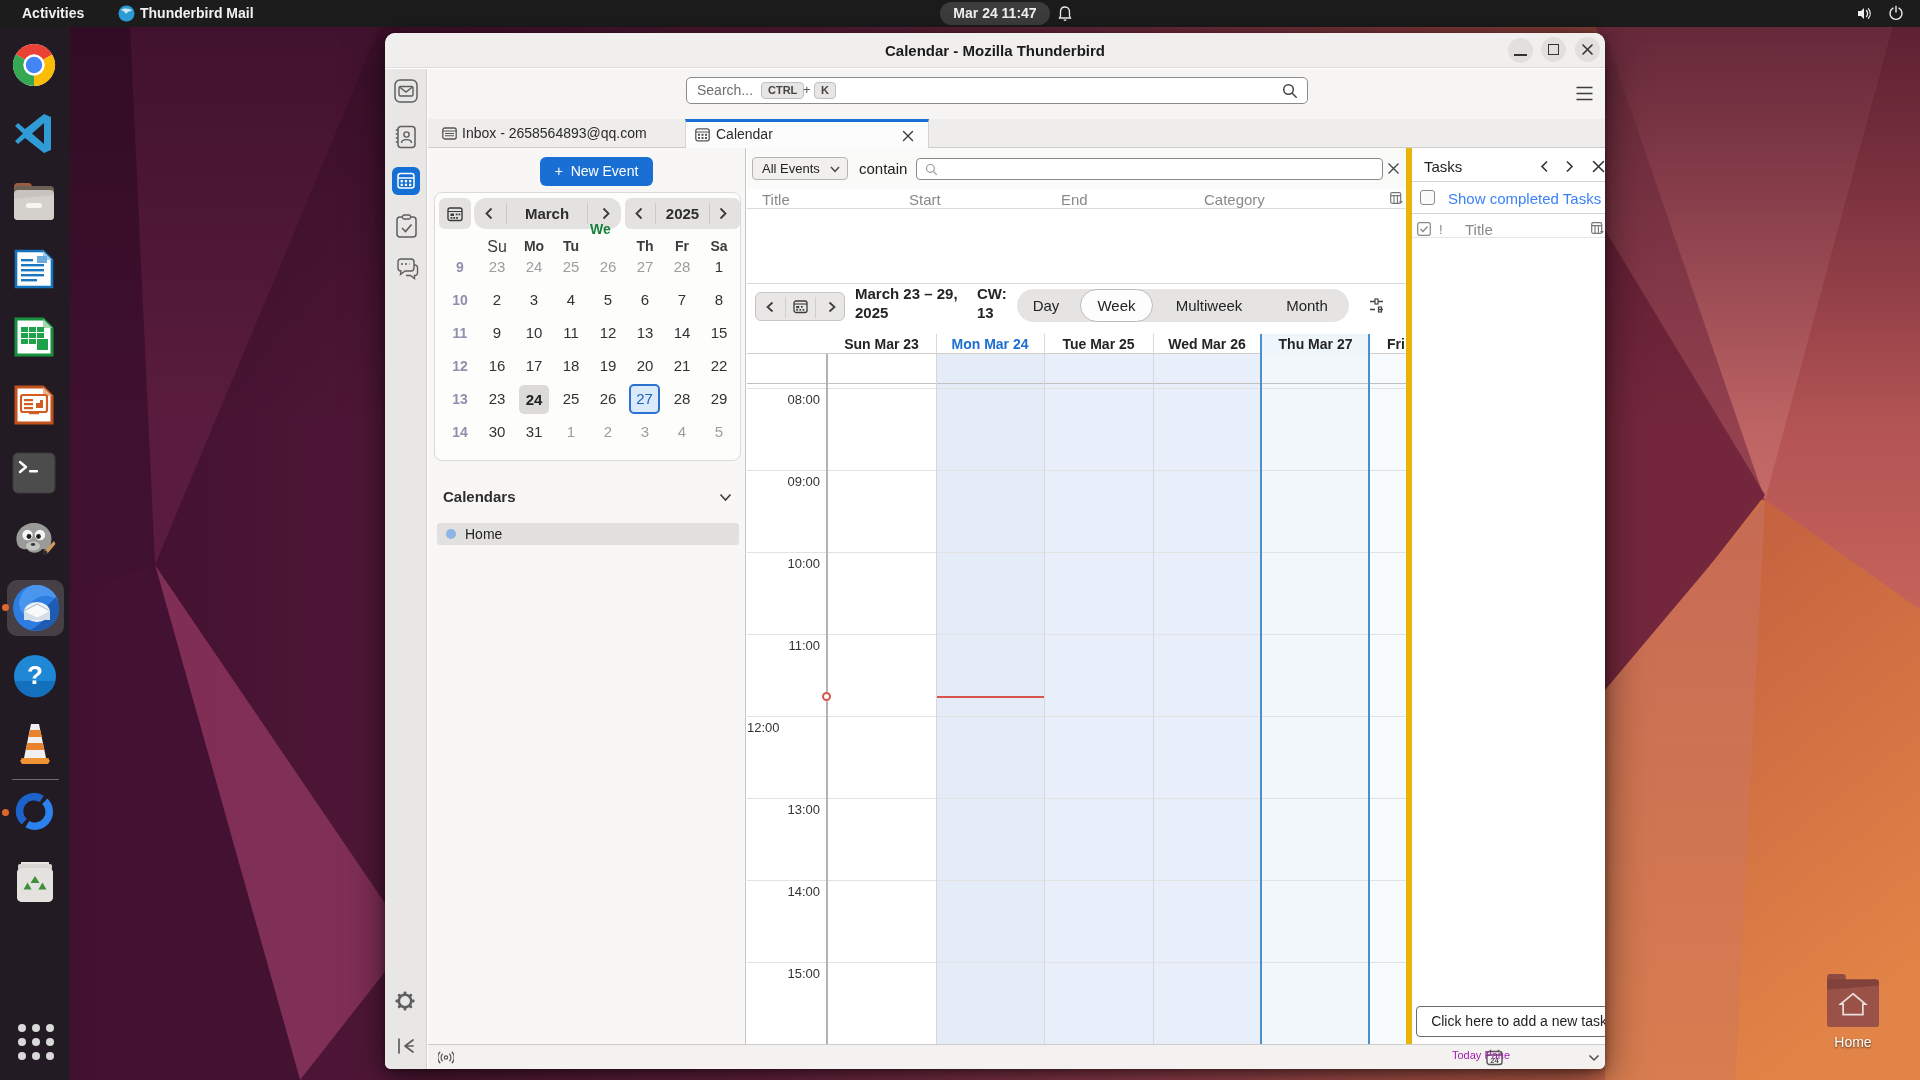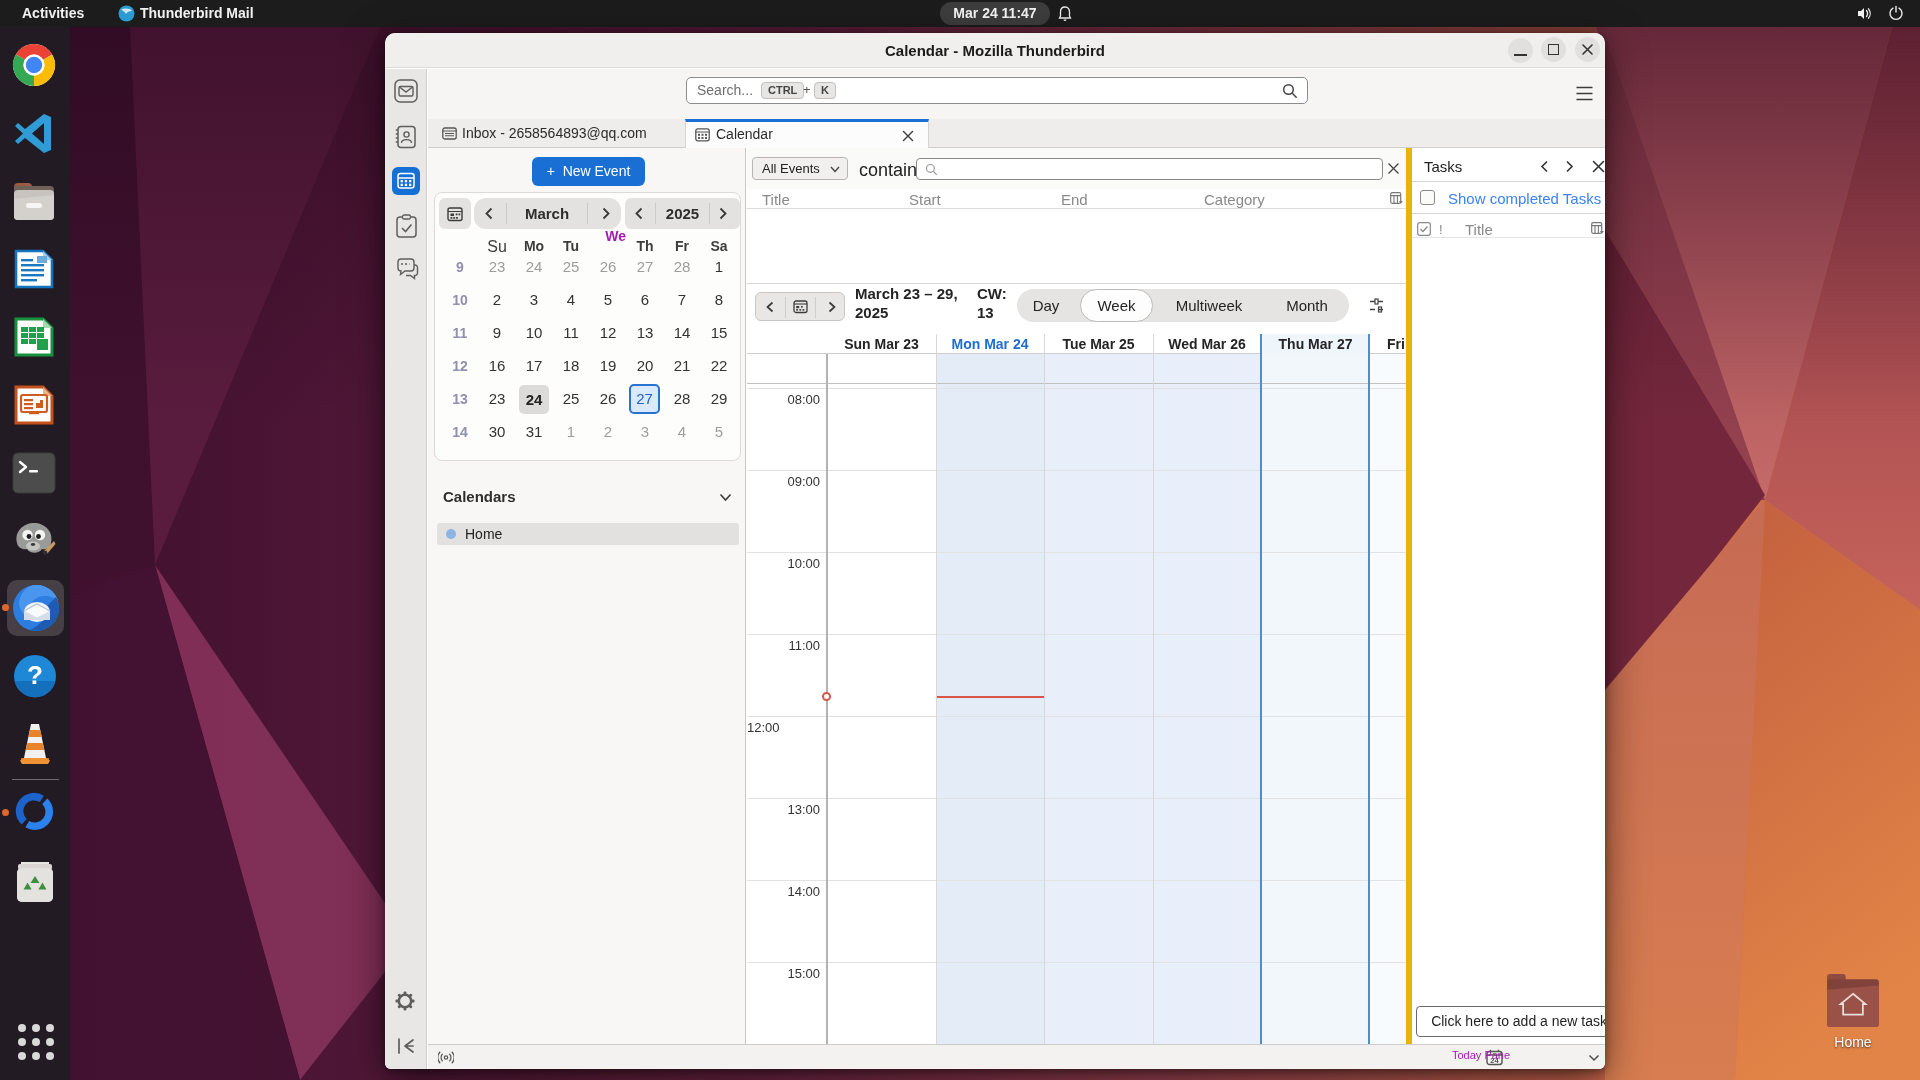--- a/index.html
+++ b/index.html
@@ -335,21 +335,21 @@
           </g>
         </svg>
 <div class="a" style="left:30px;top:4px;font-size:14px;color:#2b2b2b">Calendar</div>
 <svg style="position:absolute;left:216px;top:8px" width="12" height="12" viewBox="0 0 12 12">
           <path d="M1.5 1.5 L10.5 10.5 M10.5 1.5 L1.5 10.5" stroke="#3c3c3c" stroke-width="1.4" stroke-linecap="round"></path>
         </svg>
 </div>
 </div>
 
 <div class="a" id="leftpane" style="left:43px;top:115px;width:318px;height:896px;background:#f8f7f6;border-right:1px solid #c9c7c5">
-<div class="a" style="left:104px;top:9px;width:113px;height:29px;background:#1a6fd4;border-radius:6px;color:#fff;font-size:14px;text-align:center;line-height:29px">+&nbsp; New Event</div>
+<div class="a" style="left:112px;top:9px;width:113px;height:29px;background:#1a6fd4;border-radius:6px;color:#fff;font-size:14px;text-align:center;line-height:29px">+&nbsp; New Event</div>
 
 <div class="a" style="left:6px;top:44px;width:307px;height:269px;background:#fdfdfc;border:1px solid #dbdad8;border-radius:8px">
 <div class="a" style="left:4px;top:5px;width:32px;height:31px;background:#e3e2e0;border-radius:6px">
 <svg style="position:absolute;left:8px;top:8px" width="16" height="16" viewBox="0 0 16 16">
             <rect x="1" y="2" width="14" height="12.5" rx="2" fill="none" stroke="#3c3c3c" stroke-width="1.4"></rect>
             <path d="M1 5.5 L15 5.5" stroke="#3c3c3c" stroke-width="1.2"></path>
             <g fill="#3c3c3c">
               <rect x="3.5" y="7.5" width="3.5" height="2.5"></rect>
               <rect x="8.7" y="7.5" width="1.8" height="1.8"></rect>
               <rect x="11.5" y="7.5" width="1.8" height="1.8"></rect>
@@ -377,21 +377,21 @@
             <path d="M6.5 1.5 L1.5 6.5 L6.5 11.5" fill="none" stroke="#3a3a3a" stroke-width="1.8"></path>
           </svg>
 <div class="a" style="left:31px;top:0;width:53px;height:31px;text-align:center;line-height:31px;font-size:15px;font-weight:bold;color:#2e2e2e">2025</div>
 <svg style="position:absolute;left:94px;top:9px" width="8" height="13" viewBox="0 0 8 13">
             <path d="M1.5 1.5 L6.5 6.5 L1.5 11.5" fill="none" stroke="#3a3a3a" stroke-width="1.8"></path>
           </svg>
 </div>
 <div class="a" style="left:44px;top:45px;width:36px;text-align:center;font-size:16px;font-weight:normal;color:#3c3c3c">Su</div>
 <div class="a" style="left:81px;top:45px;width:36px;text-align:center;font-size:14px;font-weight:bold;color:#3c3c3c">Mo</div>
 <div class="a" style="left:118px;top:45px;width:36px;text-align:center;font-size:14px;font-weight:bold;color:#3c3c3c">Tu</div>
-<div class="a" style="left:155px;top:35px;width:36px;text-align:right;font-size:14px;font-weight:bold;color:#a21caf">We</div>
+<div class="a" style="left:155px;top:28px;width:36px;text-align:left;font-size:14px;font-weight:bold;color:#15803d">We</div>
 <div class="a" style="left:192px;top:45px;width:36px;text-align:center;font-size:14px;font-weight:bold;color:#3c3c3c">Th</div>
 <div class="a" style="left:229px;top:45px;width:36px;text-align:center;font-size:14px;font-weight:bold;color:#3c3c3c">Fr</div>
 <div class="a" style="left:266px;top:45px;width:36px;text-align:center;font-size:14px;font-weight:bold;color:#3c3c3c">Sa</div>
 <div class="a" style="left:7px;top:63px;width:36px;text-align:center;font-size:14px;font-weight:bold;color:#8f8fae;line-height:22px">9</div>
 <div class="a" style="left:7px;top:96px;width:36px;text-align:center;font-size:14px;font-weight:bold;color:#8f8fae;line-height:22px">10</div>
 <div class="a" style="left:7px;top:129px;width:36px;text-align:center;font-size:14px;font-weight:bold;color:#8f8fae;line-height:22px">11</div>
 <div class="a" style="left:7px;top:162px;width:36px;text-align:center;font-size:14px;font-weight:bold;color:#8f8fae;line-height:22px">12</div>
 <div class="a" style="left:7px;top:195px;width:36px;text-align:center;font-size:14px;font-weight:bold;color:#8f8fae;line-height:22px">13</div>
 <div class="a" style="left:7px;top:228px;width:36px;text-align:center;font-size:14px;font-weight:bold;color:#8f8fae;line-height:22px">14</div>
 <div class="a" style="left:44px;top:63px;width:36px;text-align:center;font-size:15px;color:#9d9d9d;line-height:22px">23</div>
@@ -445,21 +445,21 @@
 <div class="a" style="left:9px;top:6px;width:10px;height:10px;border-radius:50%;background:#8cb4e4"></div>
 <div class="a" style="left:28px;top:3px;font-size:14px;color:#222">Home</div>
 </div>
 </div>
 
 <div class="a" id="main" style="left:362px;top:115px;width:659px;height:896px;background:#fff;overflow:hidden">
 <div class="a" style="left:0;top:0;width:659px;height:41px;background:#fafaf9"></div>
 <div class="a" style="left:5px;top:9px;width:96px;height:23px;background:#f1f0ef;border:1px solid #b6b5b4;border-radius:4px;font-size:13px;color:#222;line-height:21px"><span style="margin-left:9px">All Events</span><svg style="position:absolute;right:7px;top:8px" width="10" height="7" viewBox="0 0 10 7">
           <path d="M1 1 L5 5.5 L9 1" fill="none" stroke="#444" stroke-width="1.4"></path>
         </svg></div>
-<div class="a" style="left:112px;top:12px;font-size:18px;color:#222">contain</div>
+<div class="a" style="left:112px;top:12px;font-size:15px;color:#222">contain</div>
 <div class="a" style="left:169px;top:10px;width:467px;height:22px;background:#fff;border:1px solid #8a8a8a;border-radius:4px">
         <svg style="position:absolute;left:8px;top:4px" width="13" height="13" viewBox="0 0 13 13">
           <circle cx="5.4" cy="5.4" r="3.9" fill="none" stroke="#999" stroke-width="1.2"></circle>
           <line x1="8.4" y1="8.4" x2="11.8" y2="11.8" stroke="#999" stroke-width="1.2"></line>
         </svg>
       </div>
 <svg style="position:absolute;left:640px;top:14px" width="13" height="13" viewBox="0 0 13 13">
         <path d="M1.5 1.5 L11.5 11.5 M11.5 1.5 L1.5 11.5" stroke="#444" stroke-width="1.3"></path>
       </svg>
 <div class="a" style="left:0;top:41px;width:659px;height:20px;background:#fff;border-bottom:1px solid #dddcdb"></div>

